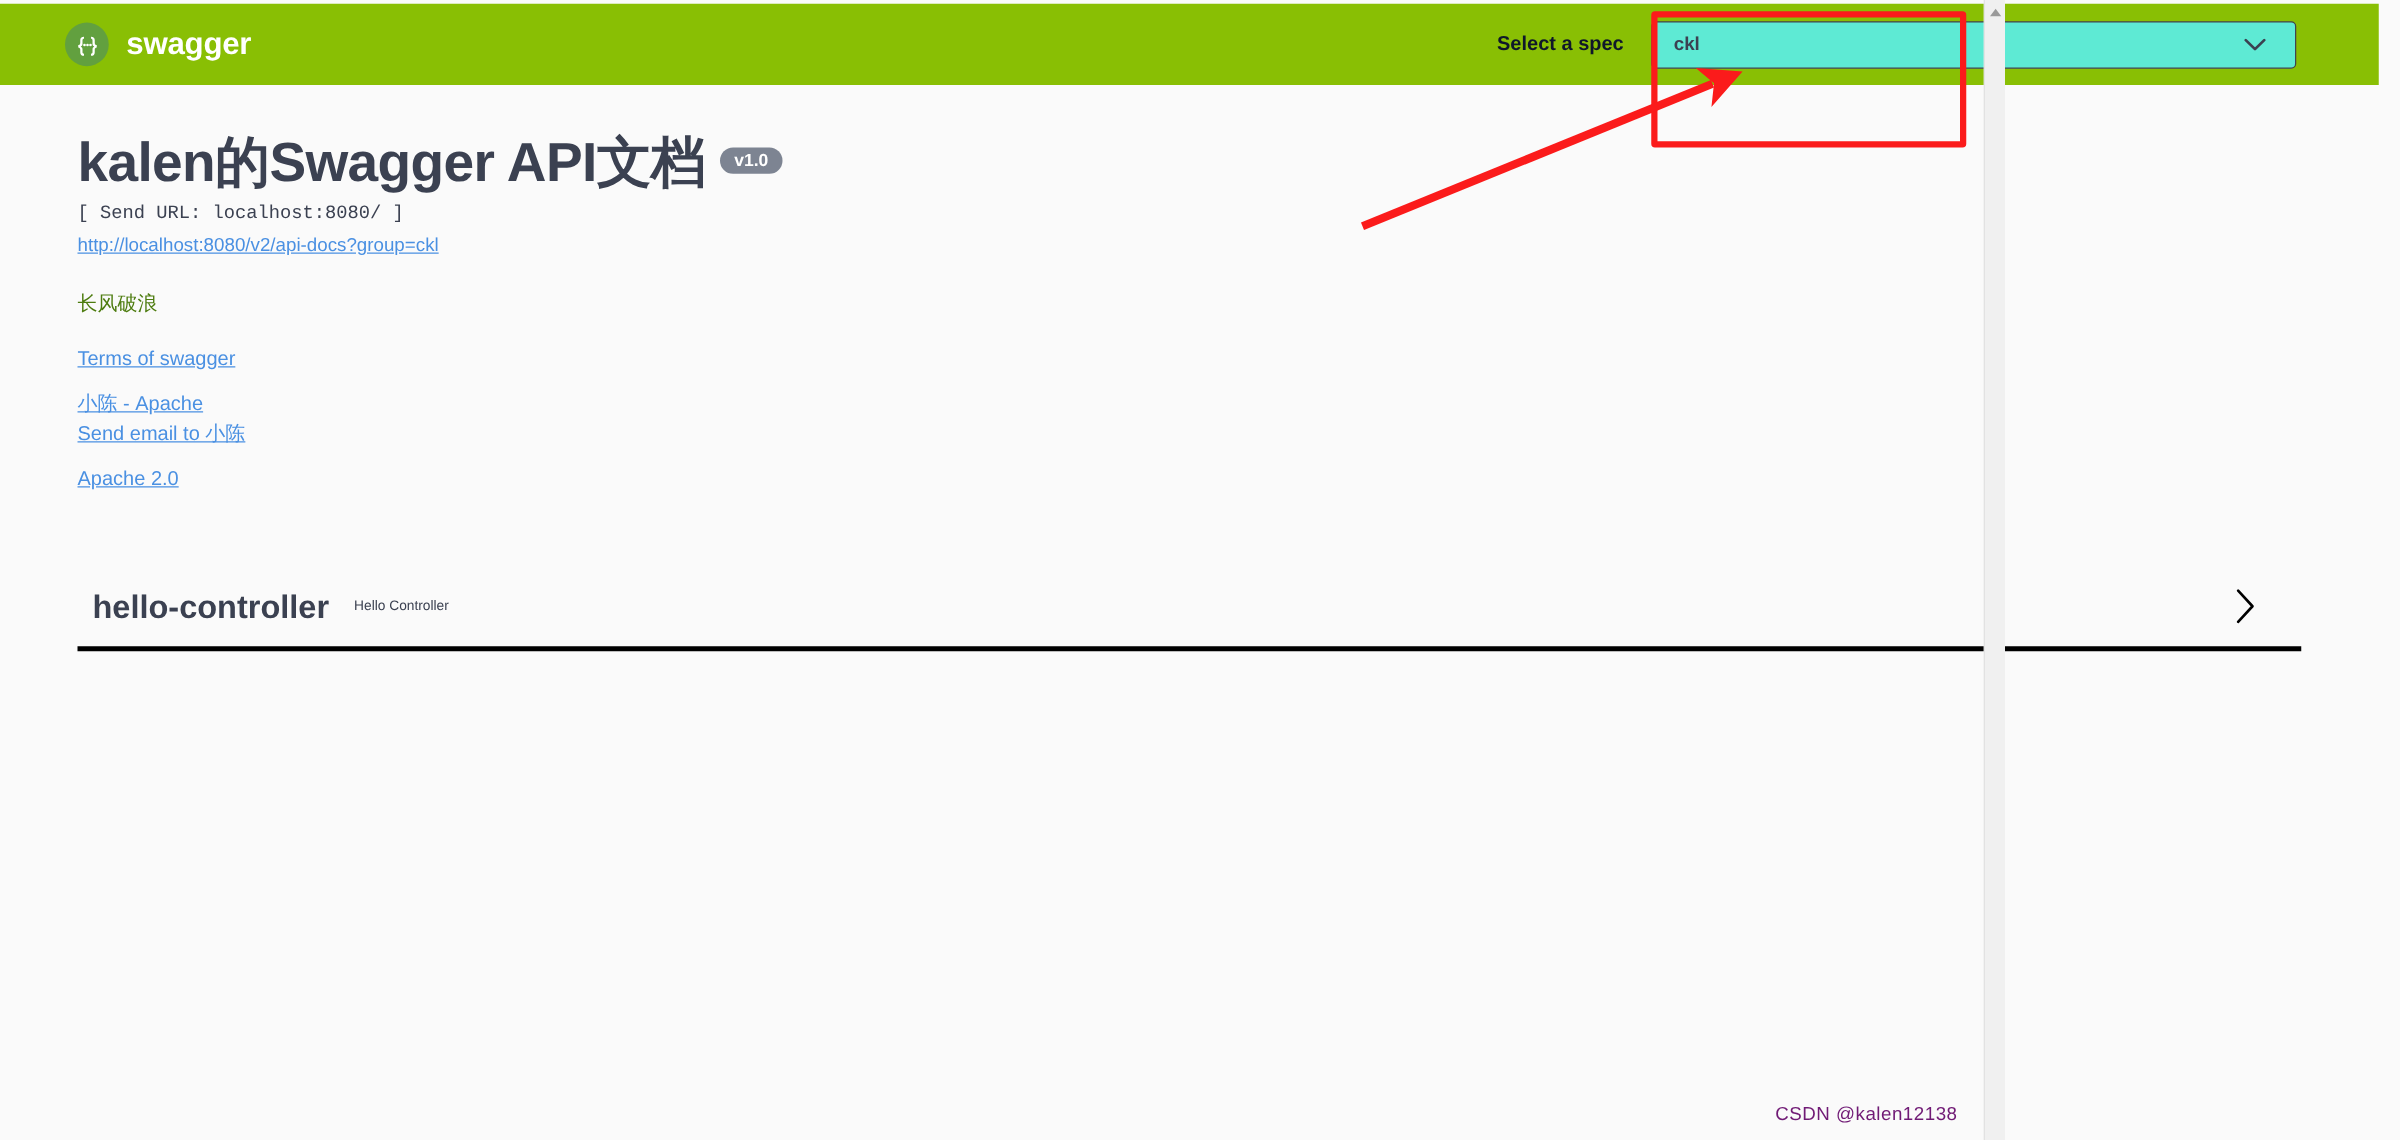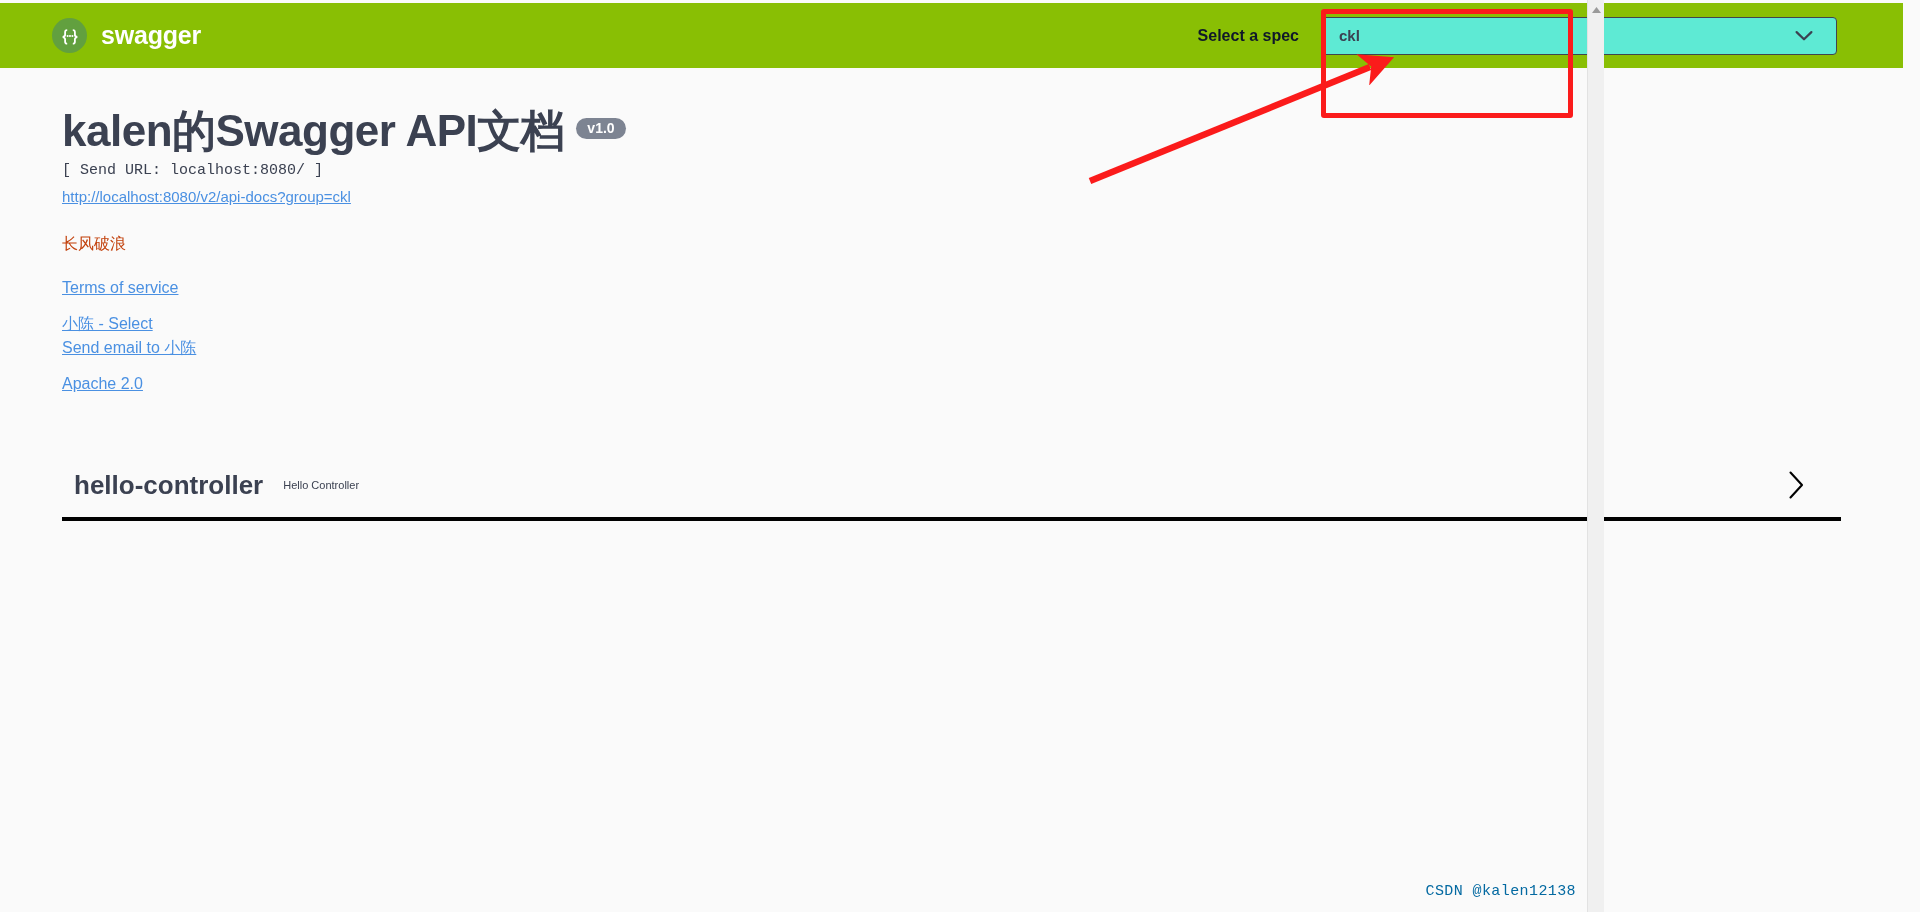--- a/index.html
+++ b/index.html
@@ -147,21 +147,21 @@
     margin-top: 5px;
     font-size: 15px;
     color: #4a90e2;
     text-decoration: underline;
     line-height: 1.4;
   }
 
   .description {
     margin-top: 26px;
     font-size: 16px;
-    color: #c2410c;
+    color: #4d7c0f;
     line-height: 1.4;
   }
 
   .links-block {
     margin-top: 20px;
   }
   .doc-link {
     display: block;
     font-size: 16px;
     color: #4a90e2;
@@ -241,25 +241,25 @@
     left: 1080px;
     top: 45px;
     width: 320px;
     height: 145px;
     pointer-events: none;
   }
 
   
   .watermark {
     position: absolute;
-    right: 28px;
+    right: 38px;
     bottom: 12px;
     font-size: 15px;
-    color: #0369a1;
-    font-family: Liberation Mono, monospace;
+    color: #701a75;
+    font-family: Liberation Sans, sans-serif;
     letter-spacing: 0.4px;
     white-space: nowrap;
   }
 </style>
 </head>
 <body>
 
 <div id="app">
 
   <div class="topbar">
@@ -300,22 +300,22 @@
         <span class="version-badge">v1.0</span>
       </div>
 
       <div class="base-url">[ Send URL: localhost:8080/ ]</div>
 
       <a class="api-docs-link" href="#">http://localhost:8080/v2/api-docs?group=ckl</a>
 
       <div class="description">长风破浪</div>
 
       <div class="links-block">
-        <a class="doc-link" href="#">Terms of service</a>
-        <a class="doc-link link-spaced-top" href="#">小陈 - Select</a>
+        <a class="doc-link" href="#">Terms of swagger</a>
+        <a class="doc-link link-spaced-top" href="#">小陈 - Apache</a>
         <a class="doc-link link-tight" href="#">Send email to 小陈</a>
         <a class="doc-link link-spaced-top" href="#">Apache 2.0</a>
       </div>
 
       <div class="tag-section">
         <div class="tag-header">
           <h3 class="tag-name">hello-controller</h3>
           <span class="tag-desc">Hello Controller</span>
           <span class="tag-expand">
             <svg width="17" height="30" viewBox="0 0 17 30">

